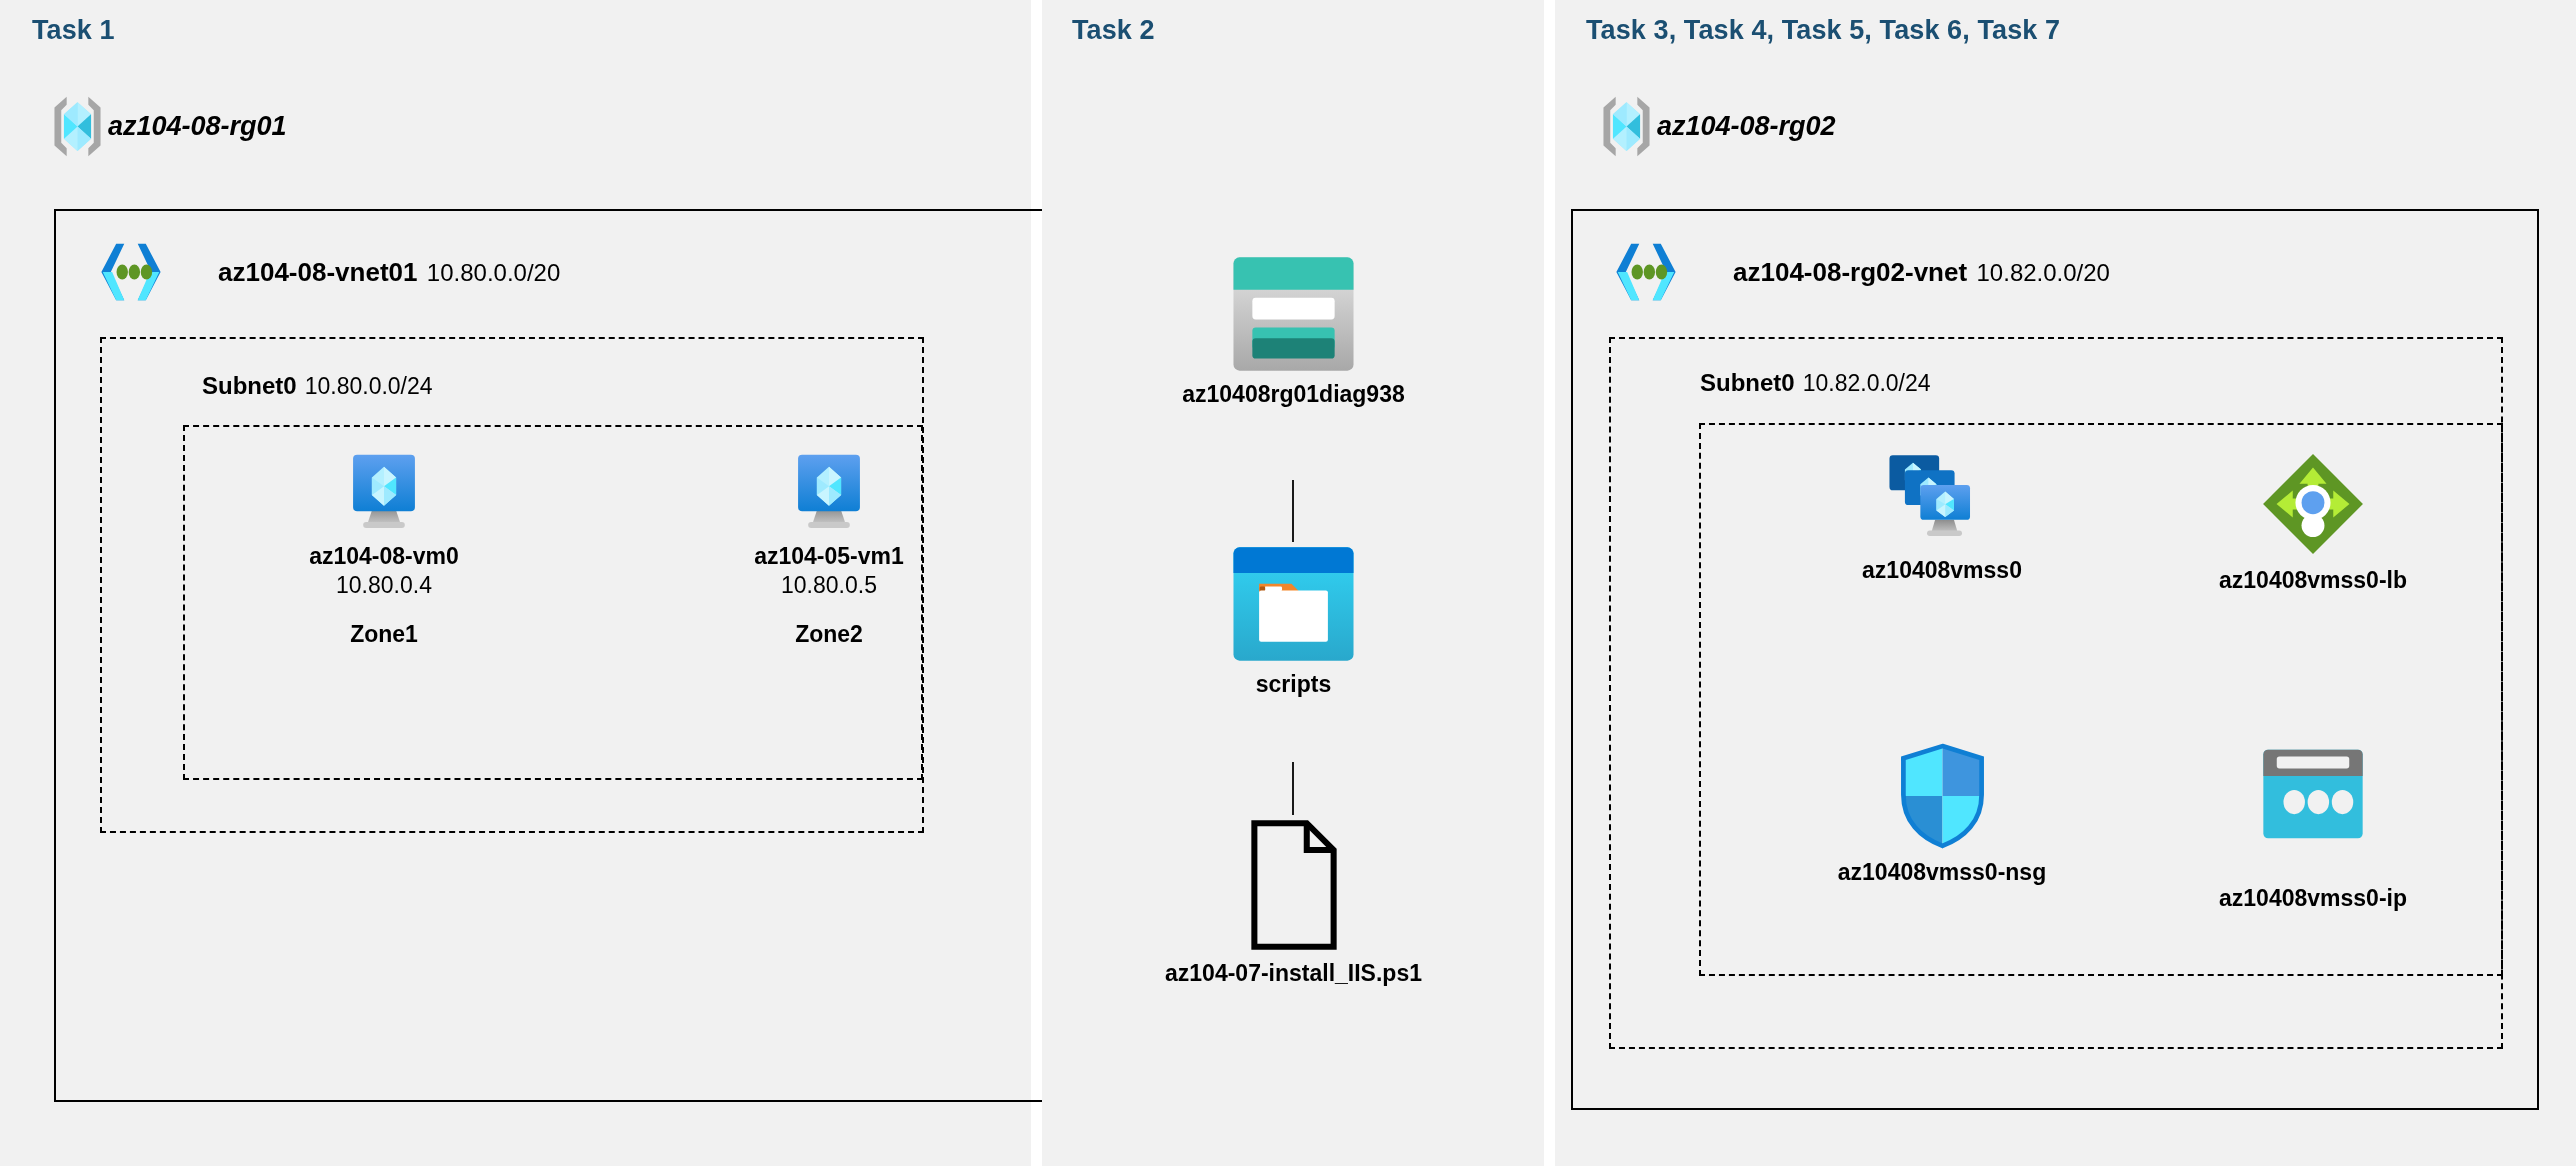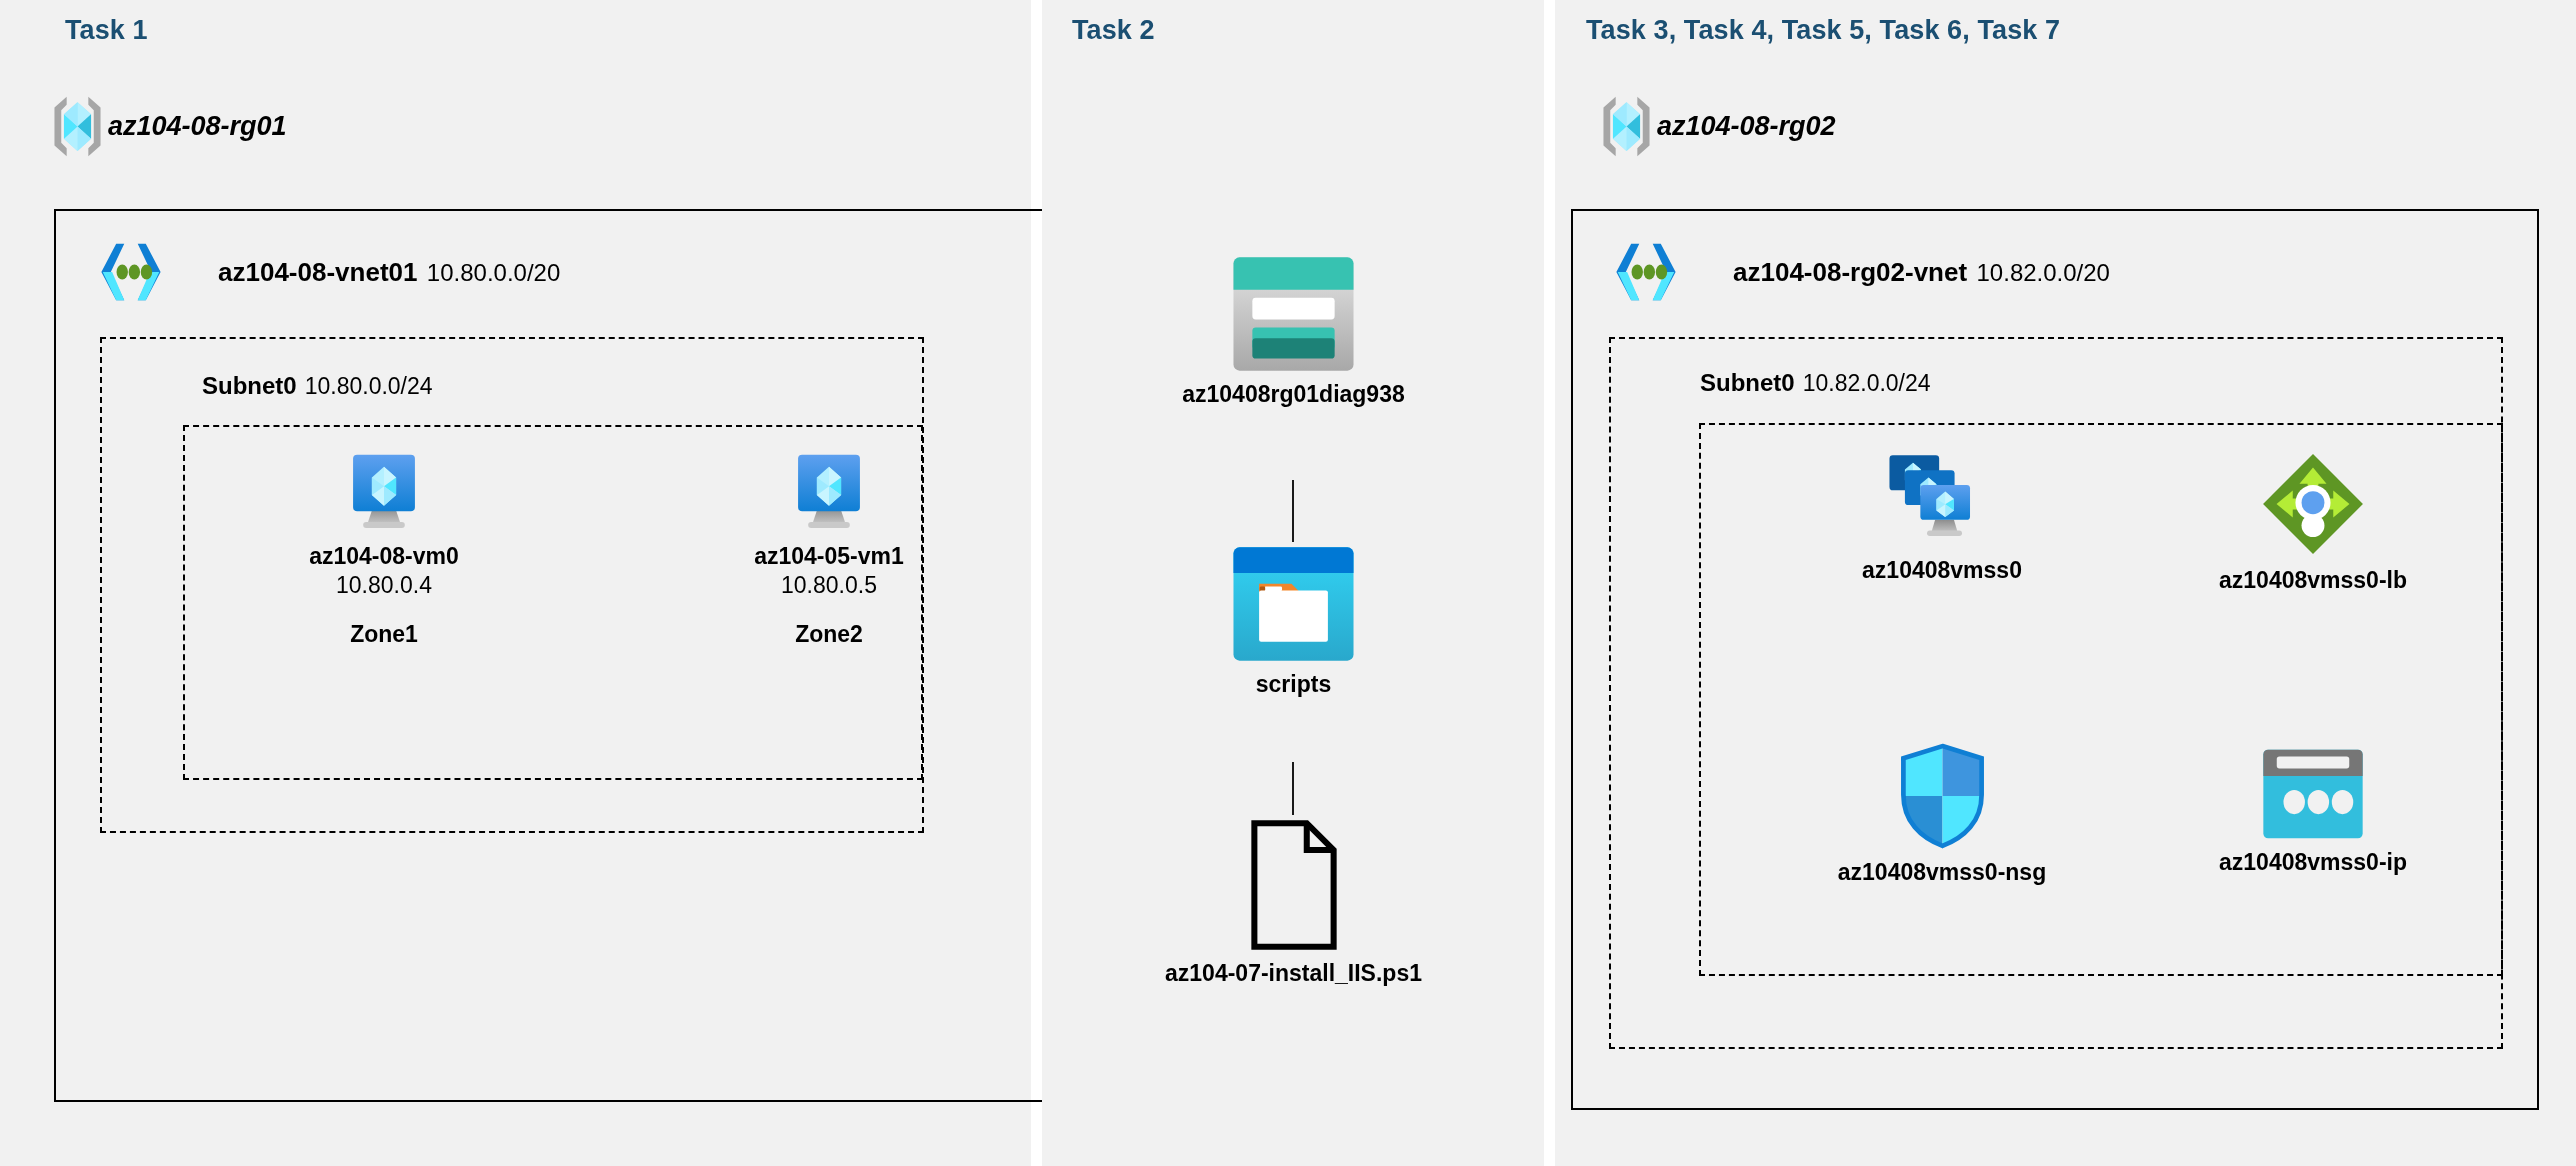--- a/index.html
+++ b/index.html
@@ -29,21 +29,21 @@
   .connector{position:absolute;width:2px;background:#1a1a1a;}
   svg{display:block;overflow:visible;}
 </style>
 </head>
 <body>
 
 <div class="panel" style="left:0px;top:0px;width:1031px;height:1166px;"></div>
 <div class="panel" style="left:1042px;top:0px;width:502px;height:1166px;"></div>
 <div class="panel" style="left:1555px;top:0px;width:1021px;height:1166px;"></div>
 
-<div class="task-head" style="left:32px;top:15px;margin-left:33px;">Task 1</div>
+<div class="task-head" style="left:32px;top:15px;">Task 1</div>
 
 <div class="rg-row" style="left:49px;top:94px;">
   <span>
     <svg width="57" height="65" viewBox="0 0 84 96">
       <path d="M26 4 L8 20 L8 76 L26 92 L26 80 L18 72 L18 24 L26 16 Z" fill="#a6a6a6"></path>
       <path d="M58 4 L76 20 L76 76 L58 92 L58 80 L66 72 L66 24 L58 16 Z" fill="#a6a6a6"></path>
       <path d="M42 12 L62 30 L62 66 L42 84 L22 66 L22 30 Z" fill="#9eeaff"></path>
       <path d="M42 12 L62 30 L42 48 Z" fill="#b3f0ff"></path>
       <path d="M42 48 L62 30 L62 66 Z" fill="#32bedd"></path>
       <path d="M42 48 L62 66 L42 84 Z" fill="#9eeaff"></path>
@@ -300,21 +300,21 @@
         <rect x="66" y="0" width="66" height="80" fill="#3e95de"></rect>
         <rect x="0" y="80" width="66" height="80" fill="#2a8fd4"></rect>
         <rect x="66" y="80" width="66" height="80" fill="#50e6ff"></rect>
       </g>
       <path d="M66 6 L124 24 L124 78 C124 118 98 142 66 154 C34 142 8 118 8 78 L8 24 Z" fill="none" stroke="#0f7fd4" stroke-width="7"></path>
     </svg>
   </span>
   <span class="cap">az10408vmss0-nsg</span>
 </div>
 
-<div class="node" style="left:2151px;top:748px;width:324px;">
+<div class="node" style="left:2151px;top:748px;width:324px;gap:36px;">
   <span>
     <svg width="102" height="92" viewBox="0 0 152 136">
       <rect x="2" y="2" width="148" height="132" rx="7" fill="#32bedd"></rect>
       <path d="M2 9 a7 7 0 0 1 7 -7 h134 a7 7 0 0 1 7 7 v32 h-148 Z" fill="#767676"></path>
       <rect x="22" y="12" width="108" height="18" rx="4" fill="#f1f1f1"></rect>
       <ellipse cx="48" cy="80" rx="16" ry="18" fill="#f1f1f1"></ellipse>
       <ellipse cx="84" cy="80" rx="16" ry="18" fill="#f1f1f1"></ellipse>
       <ellipse cx="120" cy="80" rx="16" ry="18" fill="#f1f1f1"></ellipse>
     </svg>
   </span>

